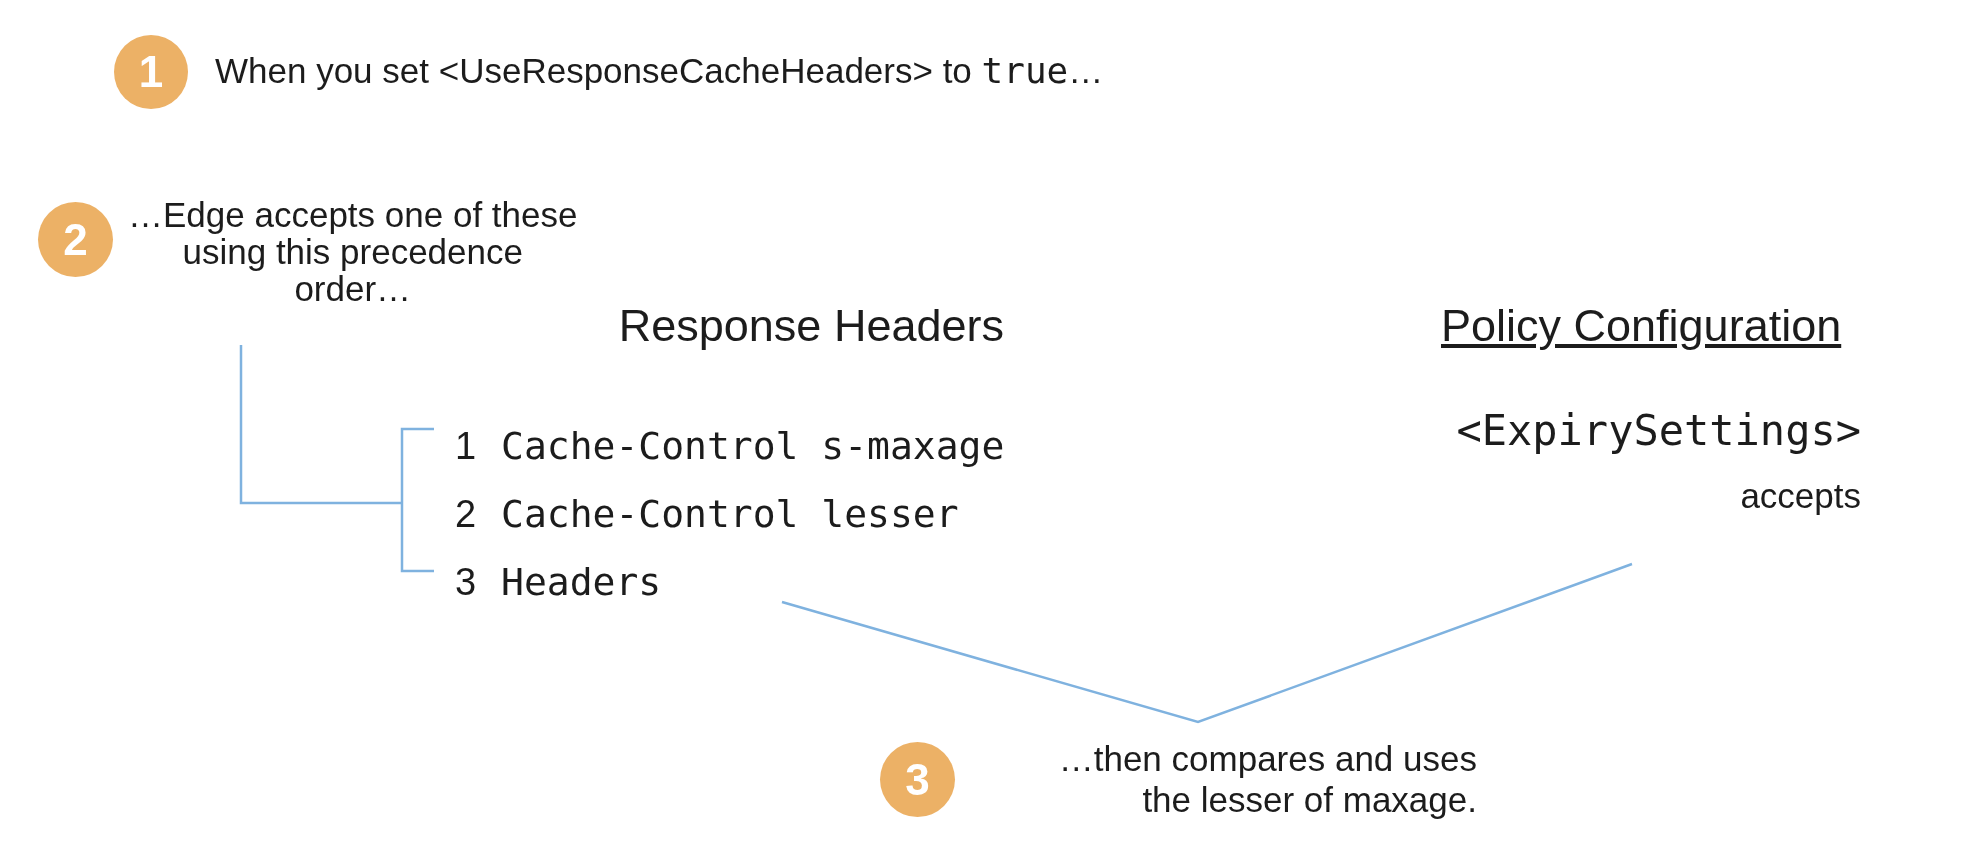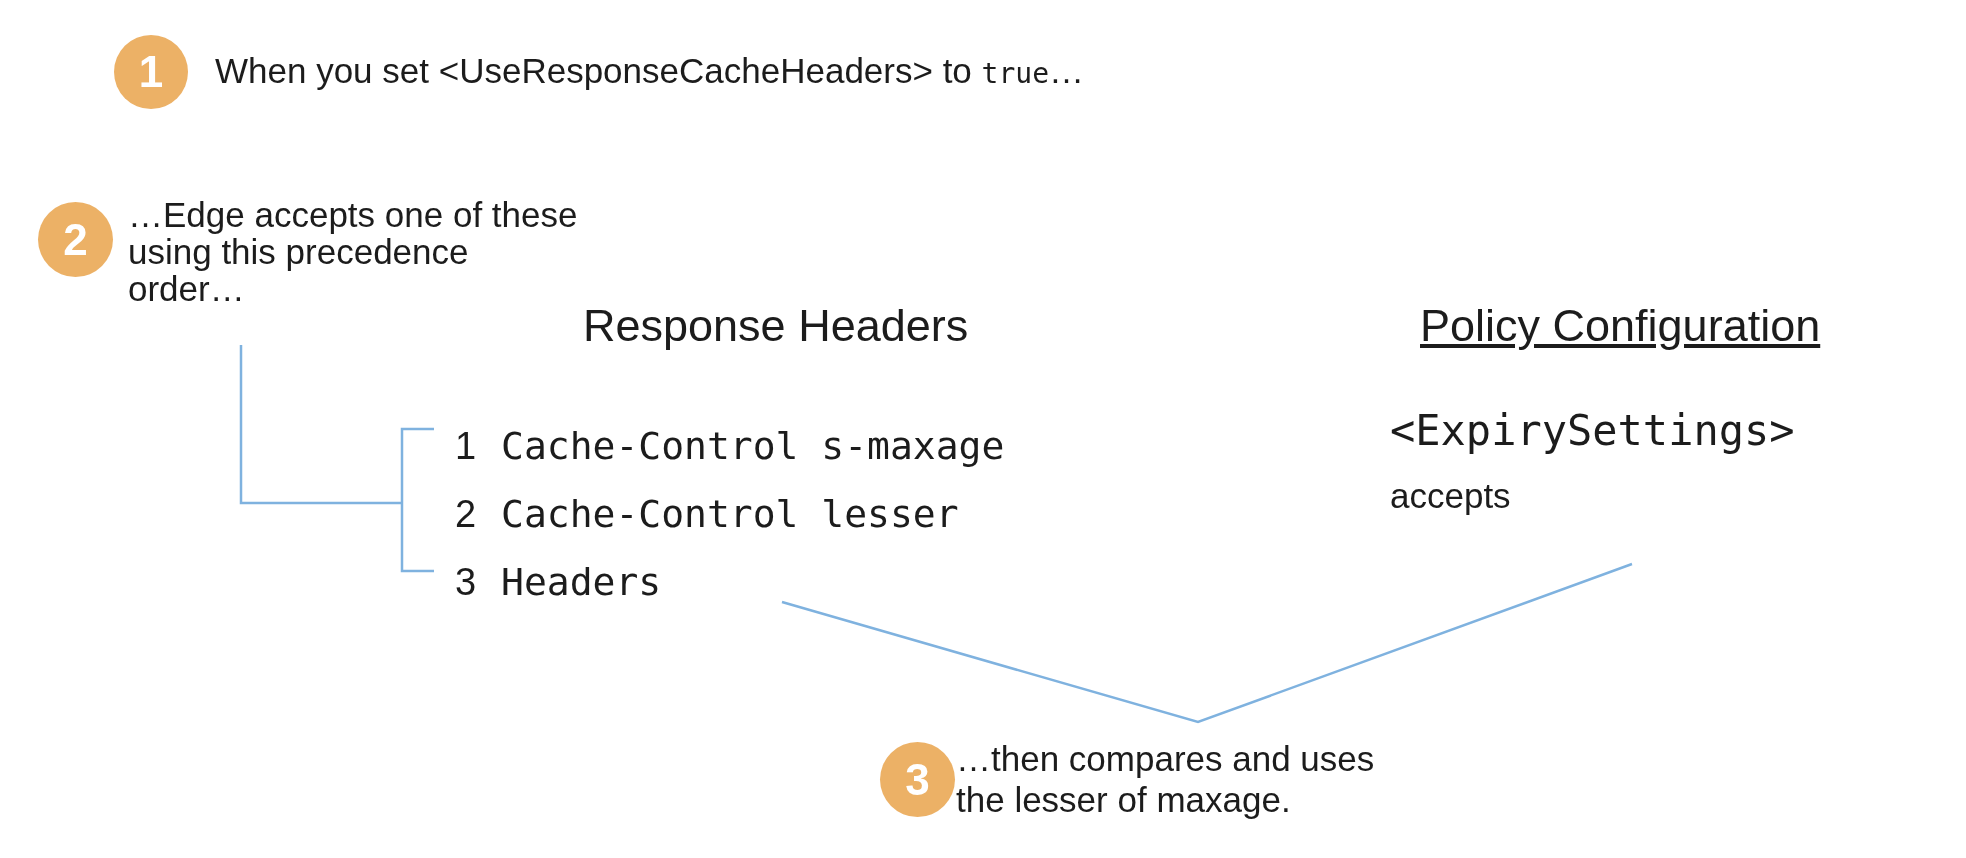--- a/index.html
+++ b/index.html
@@ -21,45 +21,45 @@
     line-height:1;
   }
   .body-text{font-size:35px;line-height:1.06;color:#1c1c1c;}
   .mono{font-family:"DejaVu Sans Mono","Liberation Mono",monospace;}
   .heading{font-size:45px;color:#1c1c1c;white-space:nowrap;}
   .hdr-list{display:flex;flex-direction:column;gap:24px;}
   .hdr-row{display:flex;align-items:baseline;white-space:nowrap;}
   .hdr-rank{font-size:38px;width:46px;flex:0 0 46px;}
   .hdr-name{font-size:38px;}
   .code-line{font-size:42px;white-space:nowrap;}
-  .center{text-align:left;}
+  .center{text-align:right;margin-left:21px;}
   svg.connectors{position:absolute;left:0;top:0;pointer-events:none;}
 </style>
 </head>
 <body>
 
 <div class="canvas">
 
   <svg class="connectors" width="1966" height="858" viewBox="0 0 1966 858">
     <polyline points="241,345 241,503 401,503" fill="none" stroke="#7FB2DF" stroke-width="2.5"></polyline>
     <path d="M434,429 L402,429 L402,571 L434,571" fill="none" stroke="#7FB2DF" stroke-width="2.5"></path>
     <polyline points="782,602 1198,722 1632,564" fill="none" stroke="#7FB2DF" stroke-width="2.5"></polyline>
   </svg>
 
   <div class="abs step-circle" style="left:114px;top:35px;">
     <span>1</span>
   </div>
   <div class="abs body-text" style="left:215px;top:52px;white-space:nowrap;">
-    <span>When you set &lt;UseResponseCacheHeaders&gt; to </span><span class="mono" style="font-size:28px;">true</span><span>…</span>
+    <span>When you set &lt;UseResponseCacheHeaders&gt; to </span><span class="mono" style="font-size:36px;">true</span><span>…</span>
   </div>
 
   <div class="abs step-circle" style="left:38px;top:202px;width:75px;height:75px;">
     <span>2</span>
   </div>
-  <div class="abs body-text" style="left:128px;top:196px;">
+  <div class="abs body-text" style="left:128px;top:196px;text-align:center;">
     <div>…Edge accepts one of these</div>
     <div>using this precedence</div>
     <div>order…</div>
   </div>
 
   <div class="abs heading center" style="left:583px;top:300px;width:400px;">Response Headers</div>
 
   <div class="abs hdr-list" style="left:455px;top:424px;">
     <div class="hdr-row">
       <span class="hdr-rank">1</span>

